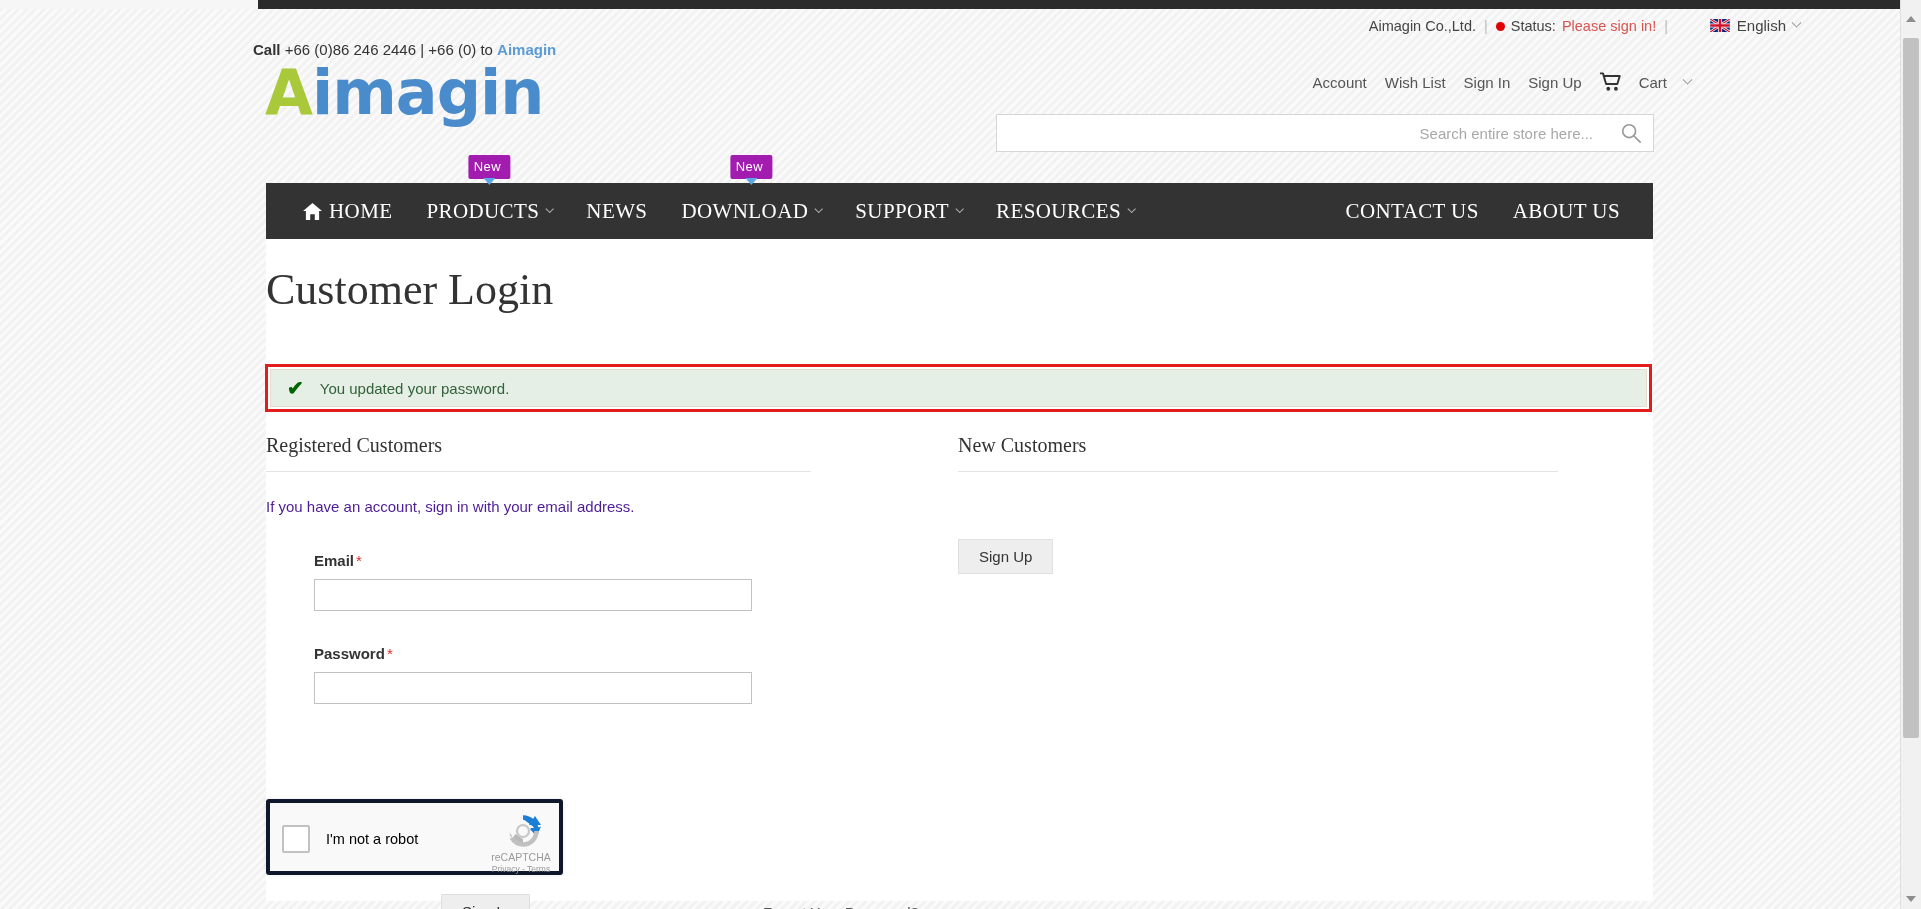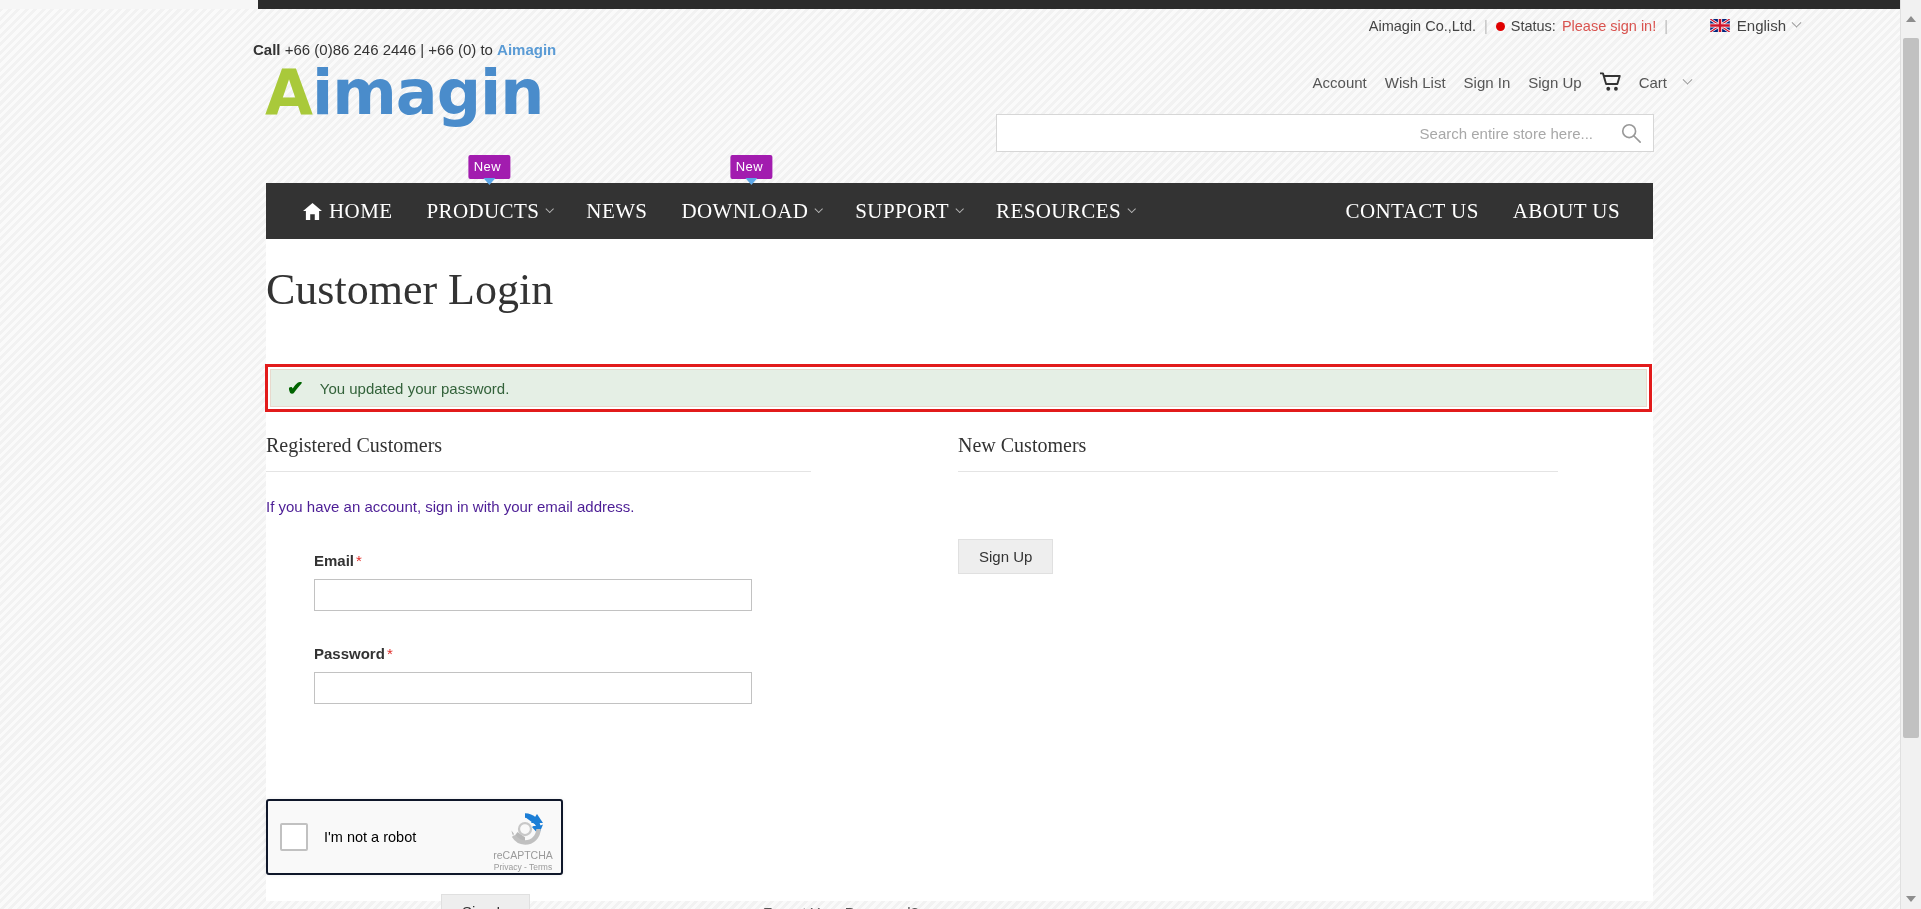--- a/index.html
+++ b/index.html
@@ -339,21 +339,21 @@
     color: #333;
     outline: none;
   }
 
   
   .recaptcha {
     position: absolute;
     left: 0px; top: 365px;
     width: 297px; height: 76px;
     background: #f9f9f9;
-    border: 2px solid #0f172a;
+    border: 4px solid #0f172a;
     border-radius: 3px;
     box-shadow: 0 0 4px rgba(0,0,0,0.08);
     padding-left: 8px;
   }
   .rc-box {
     position: absolute;
     left: 12px; top: 22px;
     width: 28px; height: 28px;
     background: #fff;
     border: 2px solid #c1c1c1;

